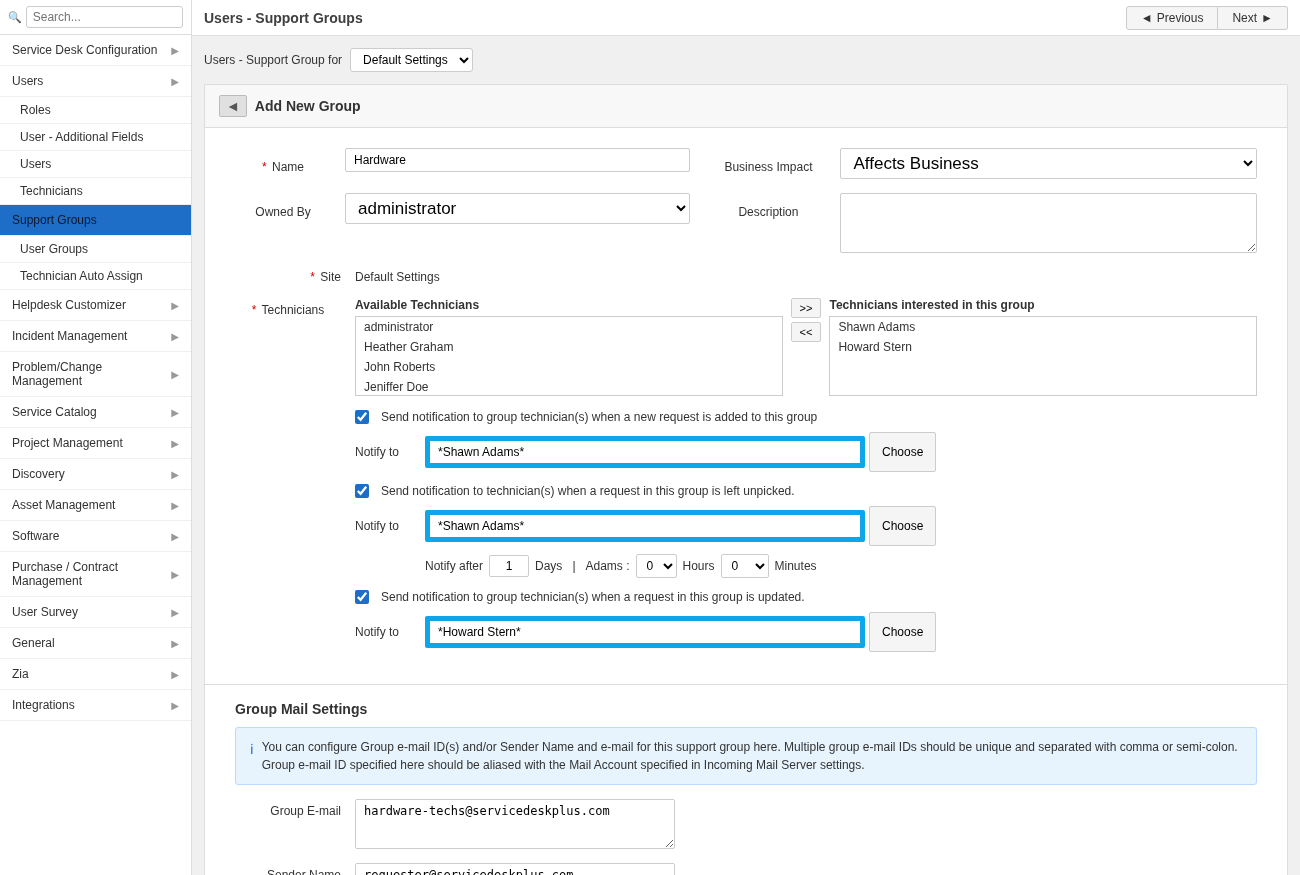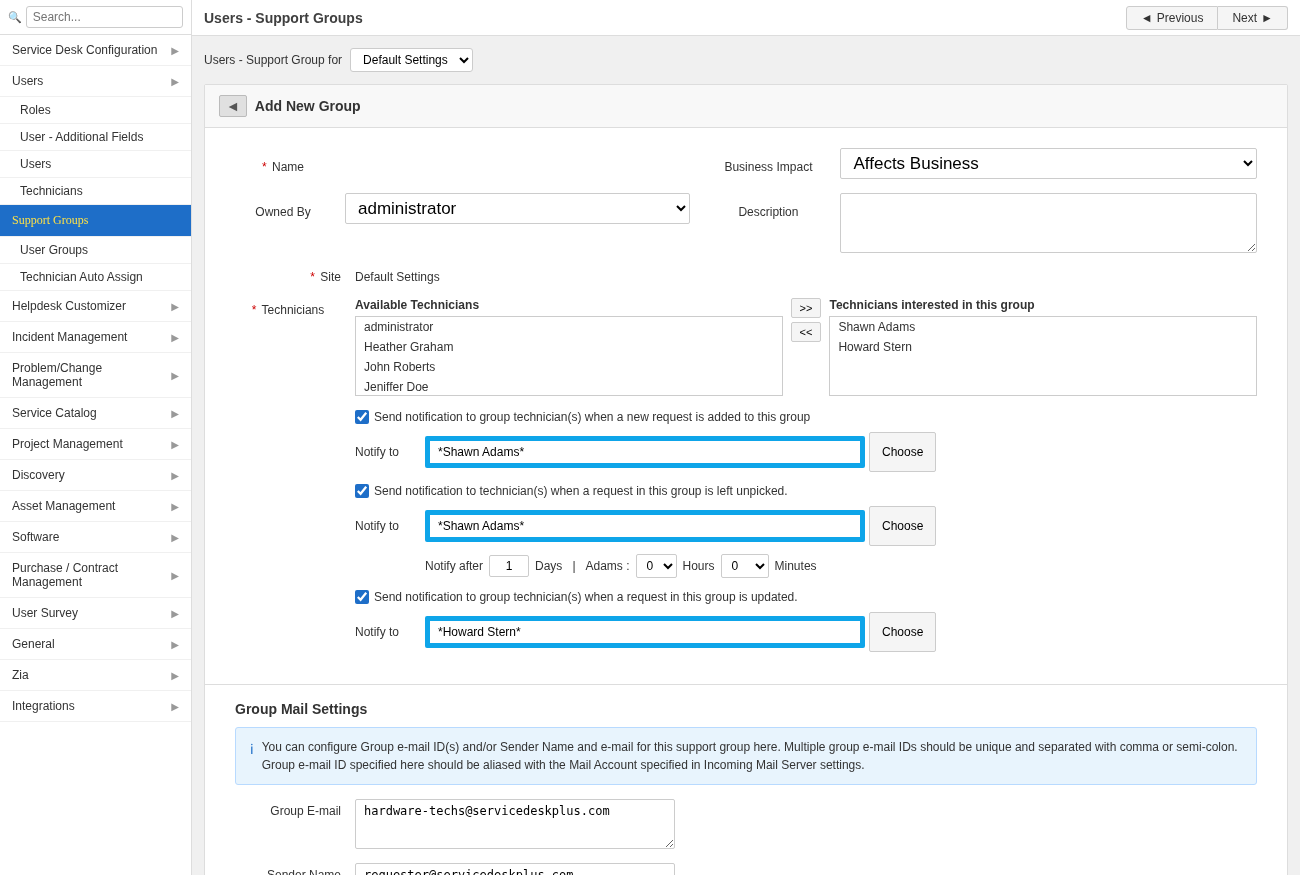--- a/index.html
+++ b/index.html
@@ -4,21 +4,21 @@
   <style>
     * { box-sizing: border-box; margin: 0; padding: 0; }
     body { font-family: Arial, sans-serif; font-size: 12px; background: #f0f0f0; display: flex; height: 875px; overflow: hidden; }
 
     
     .sidebar { width: 192px; background: #fff; border-right: 1px solid #ddd; display: flex; flex-direction: column; height: 875px; overflow-y: auto; flex-shrink: 0; }
     .search-box { display: flex; align-items: center; padding: 6px 8px; border-bottom: 1px solid #ddd; background: #fff; }
     .search-box input { border: 1px solid #ccc; border-radius: 3px; padding: 3px 6px; font-size: 12px; width: 100%; outline: none; }
     .search-icon { color: #999; margin-right: 4px; font-size: 11px; }
     .sidebar-item { display: flex; align-items: center; justify-content: space-between; padding: 8px 12px; cursor: pointer; color: #333; font-size: 12px; border-bottom: 1px solid #f0f0f0; }
-    .sidebar-item.active { background: #1e6ec8; color: #fde047; font-family: Liberation Serif, serif; }
+    .sidebar-item.active { background: #1e6ec8; color: #0f172a; }
     .sidebar-item .arrow { color: #999; font-size: 10px; }
     .sidebar-sub { padding: 6px 12px 6px 20px; cursor: pointer; color: #333; font-size: 12px; border-bottom: 1px solid #f0f0f0; }
 
     
     .main { flex: 1; display: flex; flex-direction: column; overflow: hidden; }
     .top-bar { display: flex; align-items: center; justify-content: space-between; padding: 6px 12px; background: #fff; border-bottom: 1px solid #ddd; height: 36px; }
     .top-bar-title { font-size: 14px; font-weight: bold; color: #404040; }
     .top-bar-nav { display: flex; gap: 0; }
     .nav-btn { padding: 4px 14px; border: 1px solid #ccc; background: #f5f5f5; cursor: pointer; font-size: 12px; color: #333; display: flex; align-items: center; gap: 4px; }
     .nav-btn.prev { border-radius: 3px 0 0 3px; }
@@ -55,21 +55,21 @@
     .tech-label .required { color: #cc0000; margin-right: 2px; }
     .tech-content { flex: 1; display: flex; align-items: flex-start; gap: 0; }
     .tech-panel { flex: 1; }
     .tech-panel-title { font-weight: bold; font-size: 12px; color: #333; margin-bottom: 4px; }
     .tech-list { border: 1px solid #ccc; background: #fff; height: 80px; overflow-y: auto; font-size: 12px; }
     .tech-list-item { padding: 3px 8px; color: #333; cursor: pointer; }
     .transfer-btns { display: flex; flex-direction: column; gap: 4px; padding: 0 8px; justify-content: center; }
     .transfer-btn { border: 1px solid #ccc; background: #f5f5f5; padding: 3px 8px; cursor: pointer; font-size: 11px; border-radius: 2px; }
 
     .notify-section { margin-bottom: 12px; }
-    .notify-check-row { display: flex; align-items: center; gap: 5px; margin-bottom: 8px; padding-left: 120px; }
+    .notify-check-row { display: flex; align-items: center; gap: 12px; margin-bottom: 8px; padding-left: 120px; }
     .notify-check-row input[type=checkbox] { width: 14px; height: 14px; accent-color: #1e6ec8; }
     .notify-check-row label { font-size: 12px; color: #333; }
     .notify-to-row { display: flex; align-items: center; margin-bottom: 8px; padding-left: 120px; }
     .notify-to-label { width: 70px; font-size: 12px; color: #333; flex-shrink: 0; }
     .notify-to-input { flex: 1; border: 5px solid #0ea5e9; border-radius: 2px; padding: 4px 8px; font-size: 12px; max-width: 440px; }
     .choose-btn { border: 1px solid #ccc; background: #f5f5f5; padding: 12px 12px; cursor: pointer; font-size: 12px; border-radius: 2px; margin-left: 4px; }
 
     .notify-after-row { display: flex; align-items: center; margin-bottom: 8px; padding-left: 190px; gap: 6px; font-size: 12px; color: #333; }
     .notify-after-row input[type=text] { width: 40px; border: 1px solid #ccc; border-radius: 2px; padding: 3px 6px; font-size: 12px; text-align: center; }
     .notify-after-row select { border: 1px solid #ccc; border-radius: 2px; padding: 3px 6px; font-size: 12px; background: #fff; }
@@ -198,20 +198,23 @@
         <span class="panel-header-title">Add New Group</span>
       </div>
 
       <div class="form-body">
 
         <div class="two-col-form">
           <div class="col">
             <div class="col-label">
               <span class="required">*</span>
               <span>Name</span>
+            </div>
+            <div class="form-control">
+              <input type="text" class="form-input" value="Hardware" style="">
             </div>
           </div>
           <div class="col" style="flex:1.2">
             <div class="col-label" style="width:130px">Business Impact</div>
             <div class="form-control">
               <select class="form-select">
                 <option>Affects Business</option>
               </select>
             </div>
           </div>

